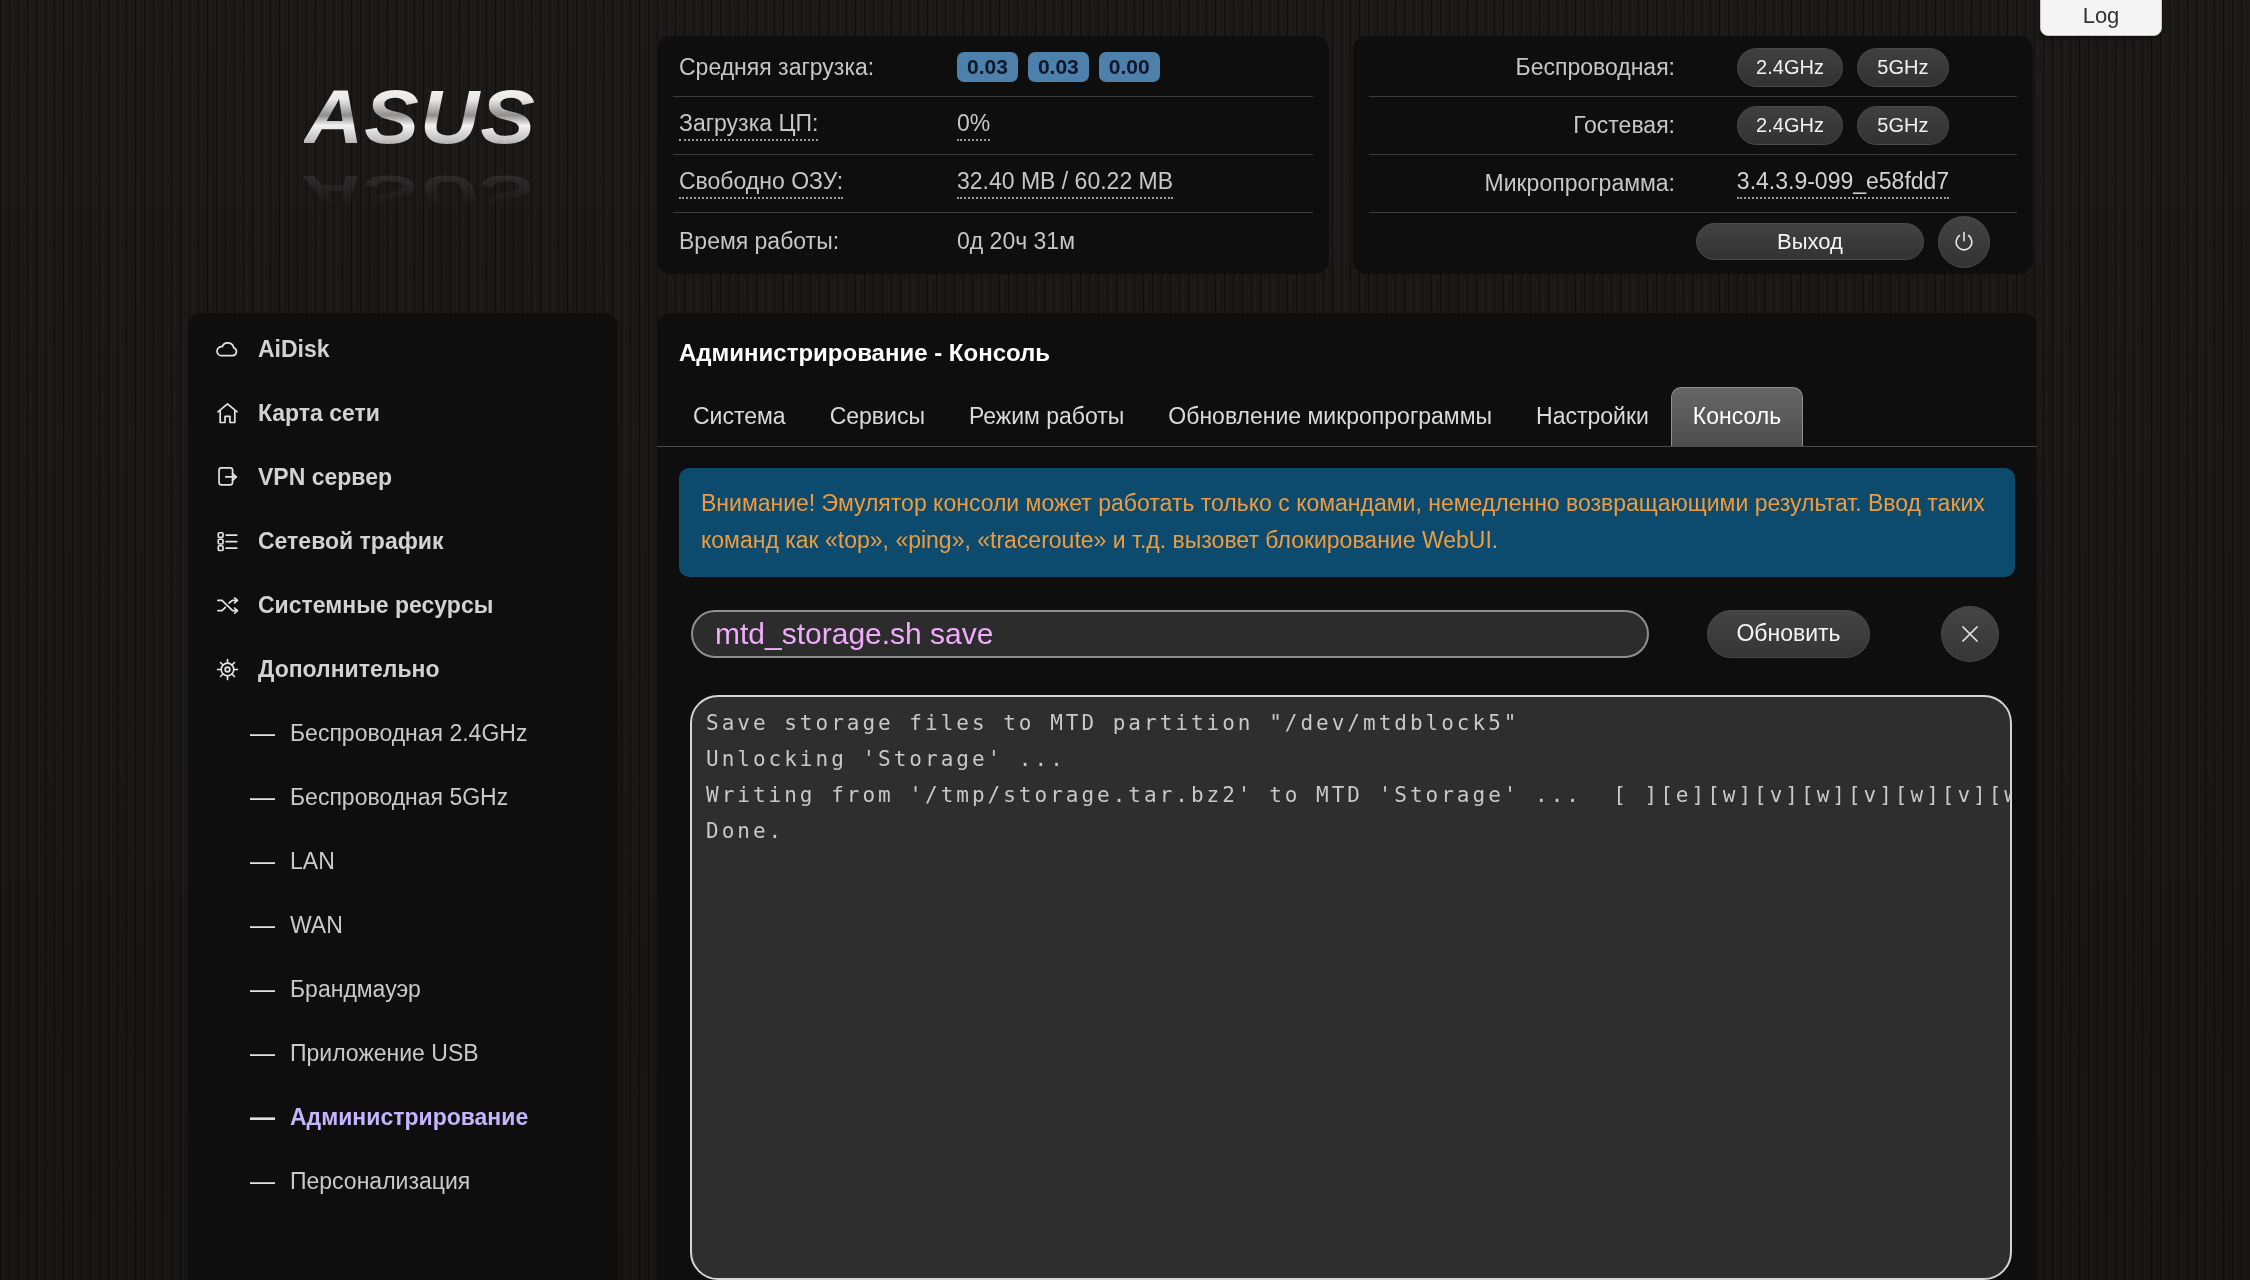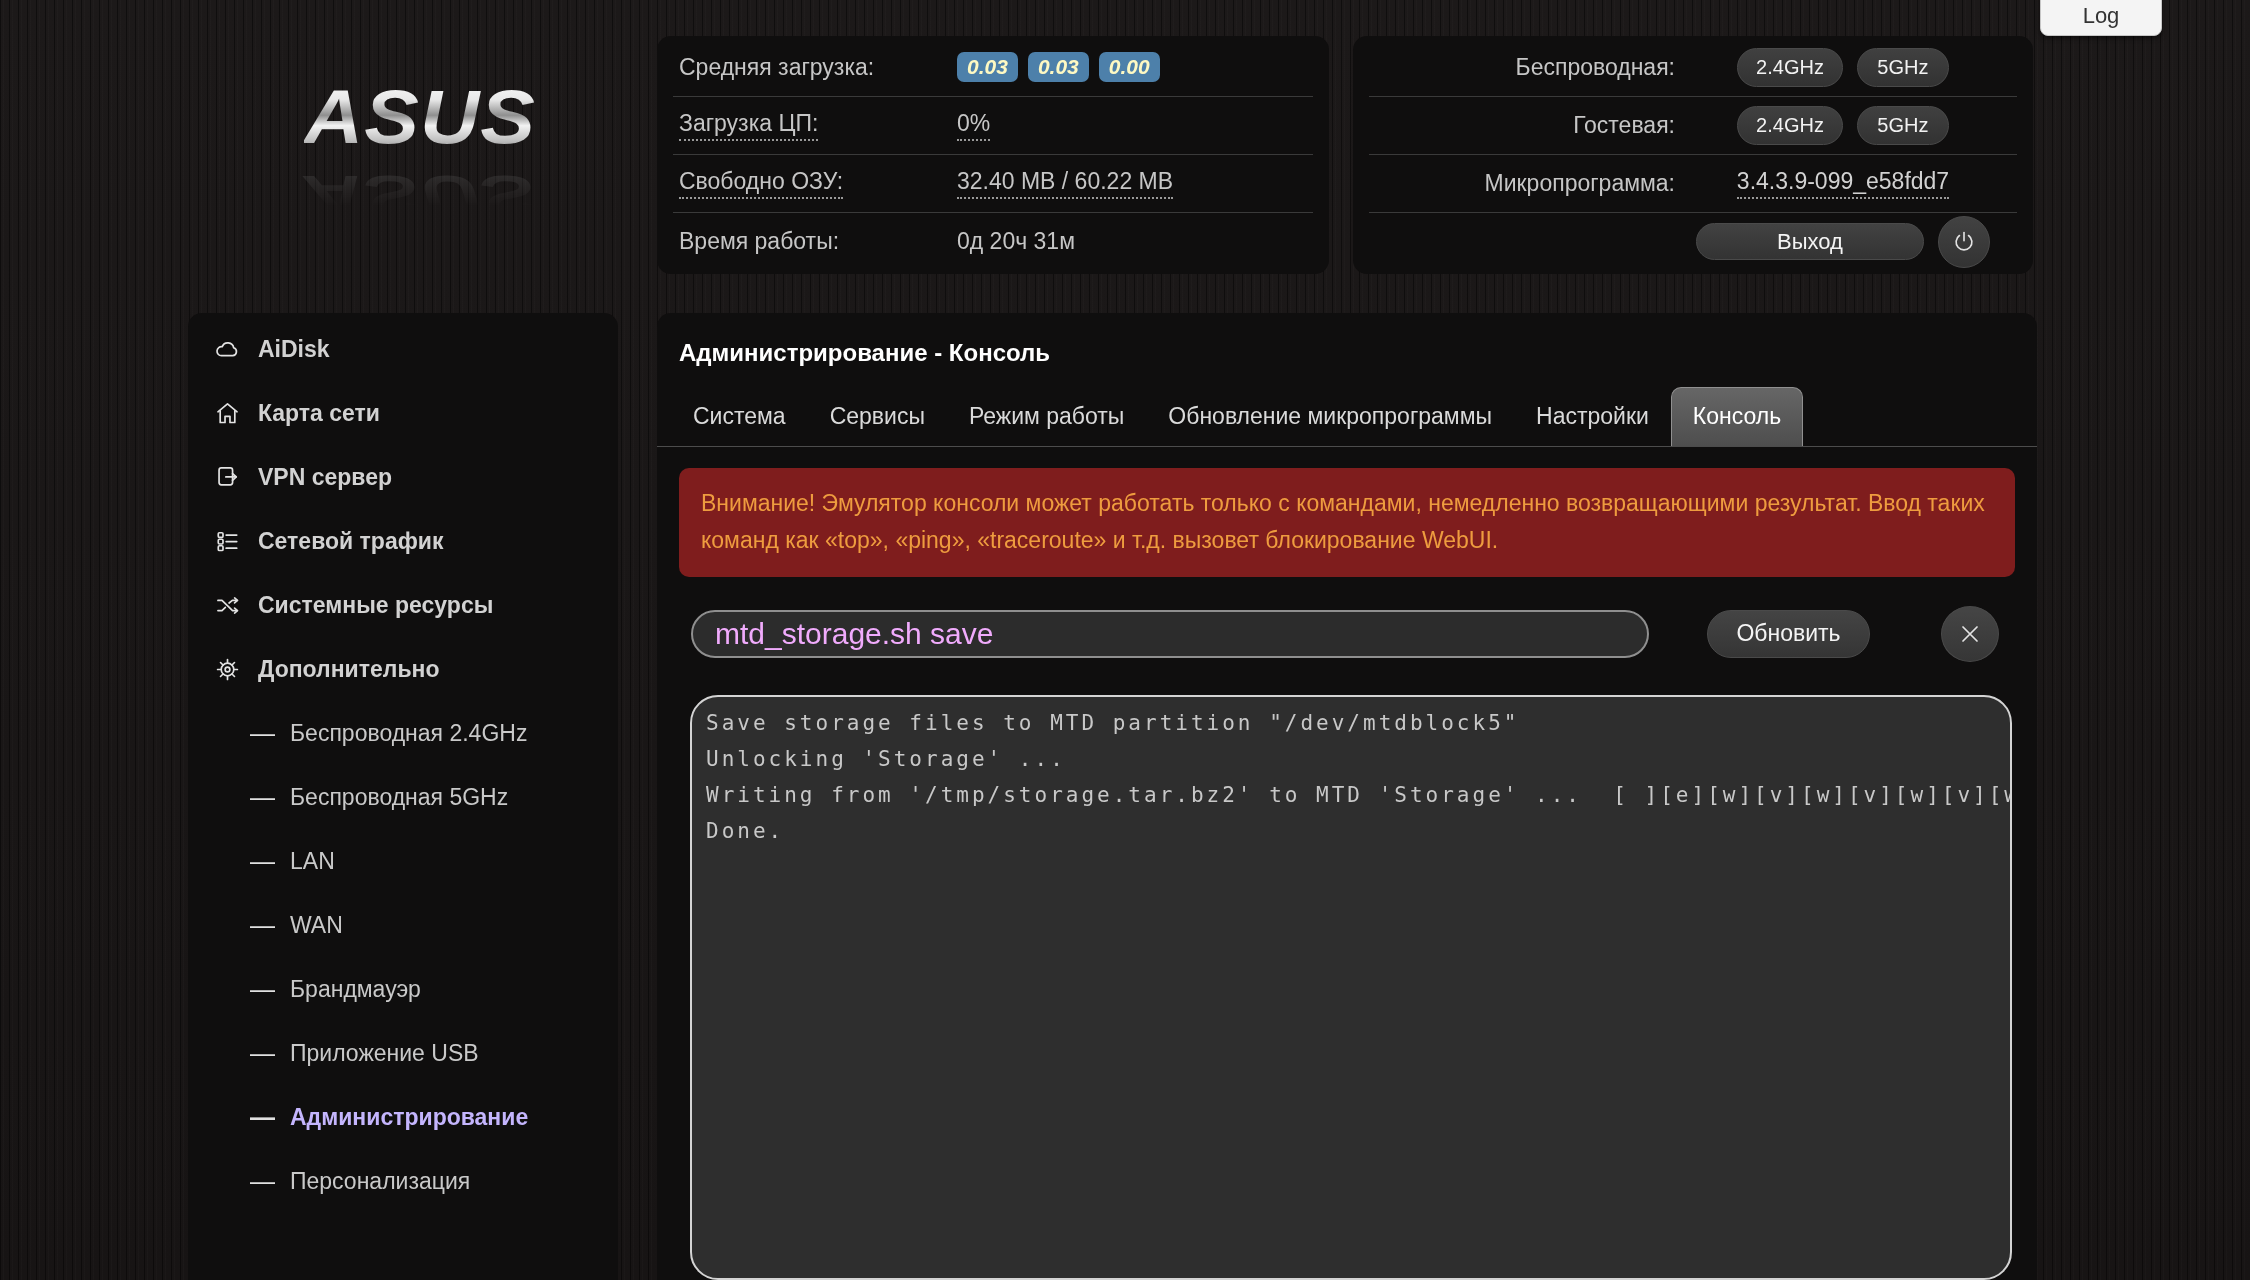--- a/index.html
+++ b/index.html
@@ -47,22 +47,22 @@
   .status-row {
     display:flex; align-items:center; height:58px; margin:0 16px; padding:0 6px;
     font-size:23px;
   }
   .status-row + .status-row { border-top:1px solid #3a3a3a; }
   .status-row .lbl { flex:0 0 278px; color:#c6c6c6; }
   .dotted { border-bottom:2px dotted #9a9a9a; padding-bottom:2px; cursor:help; }
   .lbl .dotted, .val.dotted { display:inline-block; }
   .badges { display:flex; gap:10px; }
   .badge {
-    background:#4d80aa; color:#fef9c3; font-weight:bold; font-size:21px;
-    padding:3px 10px; border-radius:7px;font-style:italic;
+    background:#4d80aa; color:#0f172a; font-weight:bold; font-size:21px;
+    padding:3px 10px; border-radius:7px;
   }
   .val { color:#c6c6c6; }
 
   
   .wifi-panel { left:1353px; top:36px; width:680px; height:238px; padding:2px 0; }
   .wifi-row {
     display:flex; align-items:center; height:58px; margin:0 16px; padding:0 6px; font-size:23px;
   }
   .wifi-row + .wifi-row { border-top:1px solid #3a3a3a; }
   .wifi-row .lbl { flex:0 0 300px; color:#c6c6c6;text-align:right; }
@@ -106,21 +106,21 @@
   .tab {
     font-size:23px; color:#dadada; padding:15px 21px 16px; cursor:pointer; white-space:nowrap;
     border:1px solid transparent; border-bottom:none; margin-bottom:0;
   }
   .tab.active {
     background:linear-gradient(180deg,#666666,#4e4e4e); color:#fff;
     border:1px solid #909090; border-bottom:none; border-radius:10px 10px 0 0;
   }
 
   .warning-box {
-    margin:21px 22px 0; background:#7f1d1d; border-radius:10px;
+    margin:21px 22px 0; background:#0c4a6e; border-radius:10px;
     padding:17px 22px; color:#ee9c3f; font-size:23px; line-height:1.62;
   }
 
   .cmd-row { display:flex; align-items:center; margin:29px 22px 0 34px; }
   .cmd-input {
     width:958px; height:48px; border-radius:24px; border:2px solid #8f8f8f;
     background:#2c2c2c; color:#f0abfc; font-size:30px; padding:0 22px; outline:none;
     font-family:"Liberation Sans", sans-serif;
   }
   .refresh-btn {

